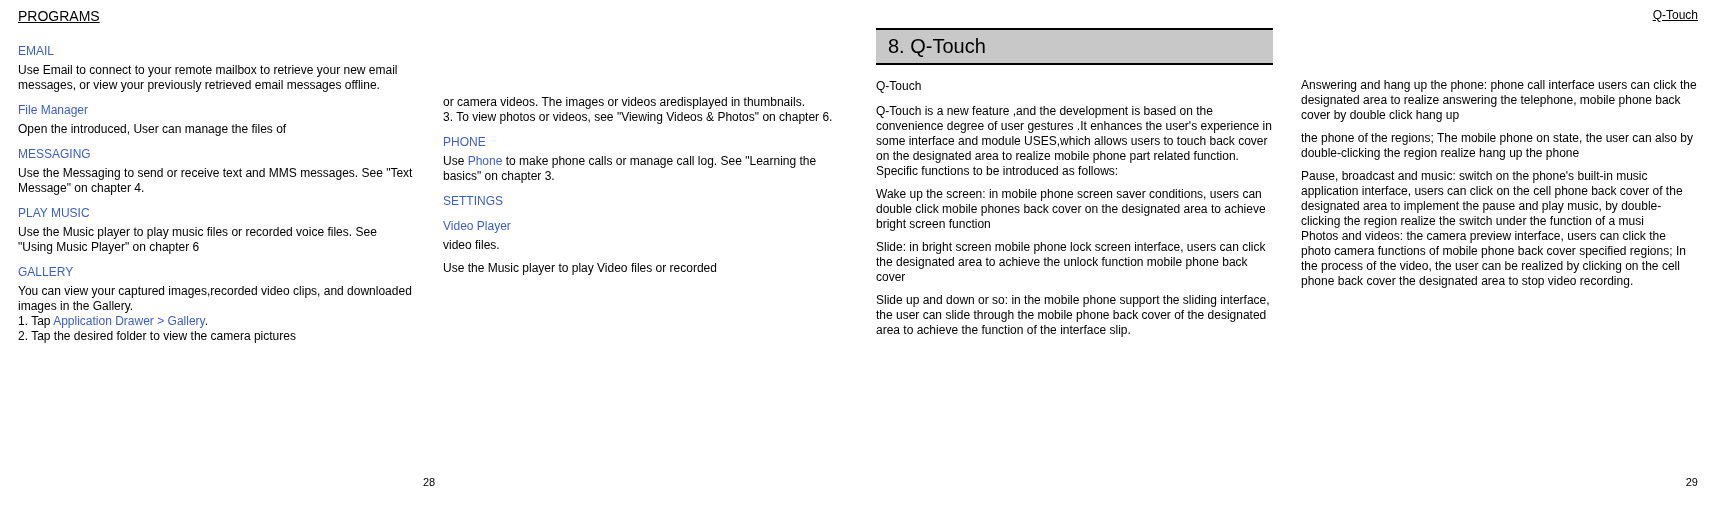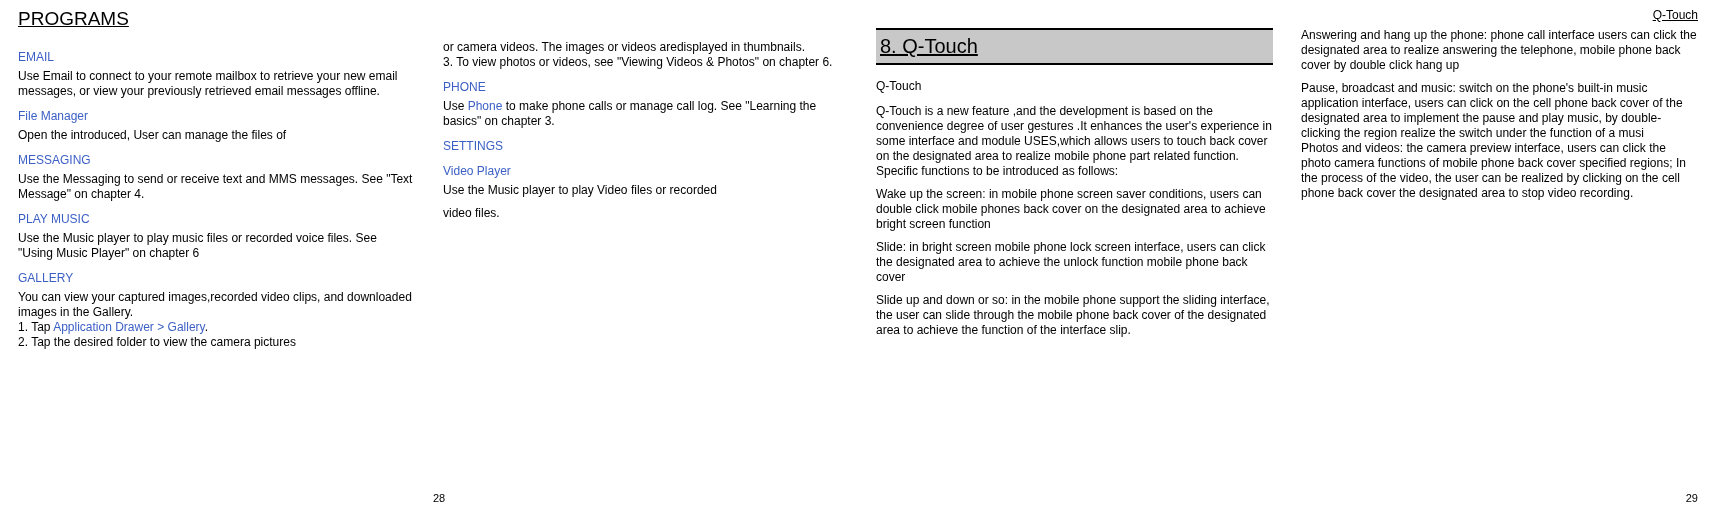--- a/index.html
+++ b/index.html
@@ -23,56 +23,55 @@
   .page-right { left: 858px; }
   .header-right {
     text-align: right;
     text-decoration: underline;
     font-size: 12px;
     margin-bottom: 6px;
   }
   .header-left {
     text-align: left;
     text-decoration: underline;
-    font-size: 19px;
+    font-size: 14px;
     font-weight: normal;
     margin-bottom: 10px;
   }
   .columns {
     display: flex;
     gap: 28px;
+    align-items: center;
   }
   .col {
     flex: 1;
     line-height: 1.25;
   }
   .blue-h {
     color: #3b5fc4;
     font-size: 12px;
     margin-top: 10px;
     margin-bottom: 4px;
     font-weight: normal;
   }
   .blue-link { color: #3b5fc4; }
   p { margin-bottom: 8px; }
   .section-banner {
     background: #c8c8c8;
     border-top: 2px solid #000;
     border-bottom: 2px solid #000;
     font-size: 20px;
-    padding: 4px 4px;
+    padding: 4px 12px;
     margin-bottom: 14px;
     width: 100%;
-    text-decoration: underline;
   }
   .page-num {
     position: absolute;
-    bottom: 6px;
+    bottom: 22px;
     font-size: 11px;
-    margin-left: 10px;
   }
   .page-num-center { left: 50%; transform: translateX(-50%); }
   .page-num-right { right: 18px; font-weight: normal; }
   .q-subtitle { font-size: 12px; margin-bottom: 10px; }
 </style>
 </head>
 <body>
 
 <div class="page page-left">
   <div class="header-left">PROGRAMS</div>
@@ -91,38 +90,39 @@
       <div><span>1. Tap </span><span class="blue-link">Application Drawer &gt; Gallery</span><span>.</span></div>
       <div>2. Tap the desired folder to view the camera pictures</div>
     </div>
     <div class="col">
       <div>or camera videos. The images or videos aredisplayed in thumbnails.</div>
       <p>3. To view photos or videos, see "Viewing Videos &amp; Photos" on chapter 6.</p>
       <div class="blue-h">PHONE</div>
       <p><span>Use </span><span class="blue-link">Phone</span><span> to make phone calls or manage call log. See "Learning the basics" on chapter 3.</span></p>
       <div class="blue-h">SETTINGS</div>
       <div class="blue-h">Video Player</div>
+      <p>video files.</p>
       <p>Use the Music player to play Video files or recorded</p>
-      <p>video files.</p>
     </div>
   </div>
   <div class="page-num page-num-center">28</div>
 </div>
 
 <div class="page page-right">
   <div class="header-right">Q-Touch</div>
   <div class="columns">
     <div class="col">
       <div class="section-banner">8. Q-Touch</div>
       <p class="q-subtitle">Q-Touch</p>
       <p>Q-Touch is a new feature ,and the development is based on the convenience degree of user gestures .It enhances the user's experience in some interface and module USES,which allows users to touch back cover on the designated area to realize mobile phone part related function. Specific functions to be introduced as follows:</p>
       <p>Wake up the screen: in mobile phone screen saver conditions, users can double click mobile phones back cover on the designated area to achieve bright screen function</p>
       <p>Slide: in bright screen mobile phone lock screen interface, users can click the designated area to achieve the unlock function mobile phone back cover</p>
       <p>Slide up and down or so: in the mobile phone support the sliding interface, the user can slide through the mobile phone back cover of the designated area to achieve the function of the interface slip.</p>
     </div>
     <div class="col">
       <p>Answering and hang up the phone: phone call interface users can click the designated area to realize answering the telephone, mobile phone back cover by double click hang up</p>
+      <p>the phone of the regions; The mobile phone on state, the user can also by double-clicking the region realize hang up the phone</p>
       <div>Pause, broadcast and music: switch on the phone's built-in music application interface, users can click on the cell phone back cover of the designated area to implement the pause and play music, by double-clicking the region realize the switch under the function of a musi</div>
       <p>Photos and videos: the camera preview interface, users can click the photo camera functions of mobile phone back cover specified regions; In the process of the video, the user can be realized by clicking on the cell phone back cover the designated area to stop video recording.</p>
     </div>
   </div>
   <div class="page-num page-num-right">29</div>
 </div>
 
 </body></html>

